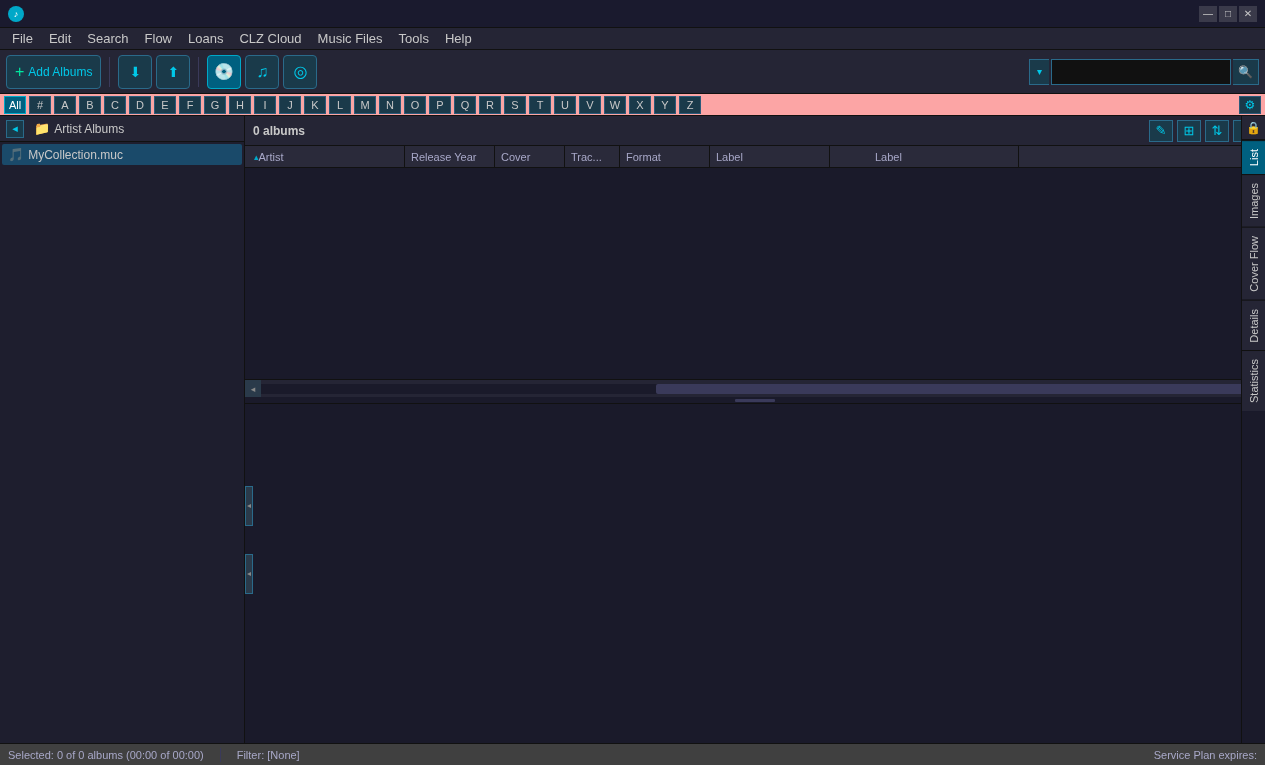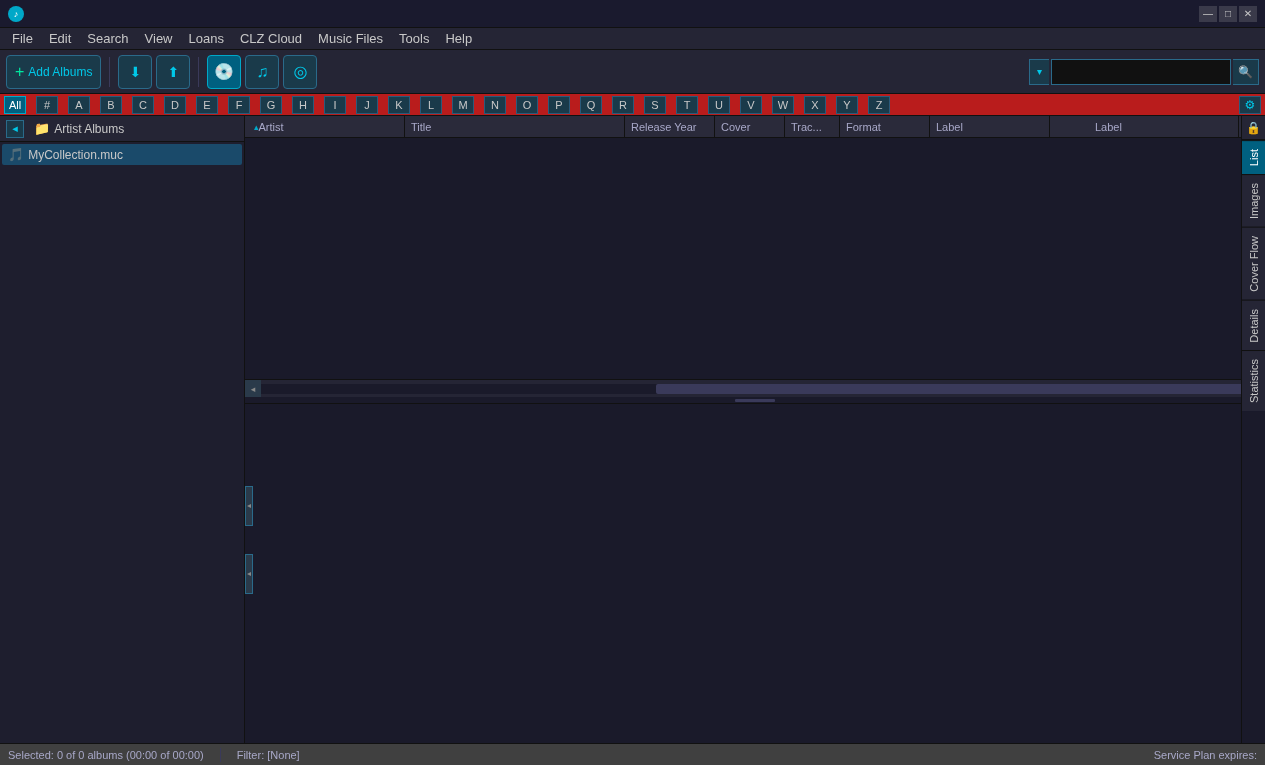--- a/index.html
+++ b/index.html
@@ -165,26 +165,26 @@
       border-left: none;
       color: #00c8e8;
       cursor: pointer;
       display: flex;
       align-items: center;
       justify-content: center;
     }
 
     
     #alpha-bar {
-      background: #b91c1c;
+      background: #fca5a5;
       height: 22px;
       display: flex;
       align-items: center;
       padding: 0 4px;
-      gap: 10px;
+      gap: 3px;
       border-bottom: 1px solid #111;
       flex-shrink: 0;
     }
     .alpha-btn {
       width: 22px;
       height: 18px;
       background: #1a3a4a;
       border: 1px solid #2a5a7a;
       color: #c8c8c8;
       cursor: pointer;
@@ -568,21 +568,21 @@
     <button class="win-btn">—</button>
     <button class="win-btn">□</button>
     <button class="win-btn close">✕</button>
   </div>
 </div>
 
 <div id="menu-bar">
   <span class="menu-item">File</span>
   <span class="menu-item">Edit</span>
   <span class="menu-item">Search</span>
-  <span class="menu-item">View</span>
+  <span class="menu-item">Flow</span>
   <span class="menu-item">Loans</span>
   <span class="menu-item">CLZ Cloud</span>
   <span class="menu-item">Music Files</span>
   <span class="menu-item">Tools</span>
   <span class="menu-item">Help</span>
 </div>
 
 <div id="toolbar">
   <button class="toolbar-btn">
     <span style="font-size:16px; color:#00e8a0;">+</span>
@@ -666,28 +666,42 @@
         <span>MyCollection.muc</span>
       </div>
     </div>
     <div class="sidebar-resize-handle"></div>
   </div>
 
   <div id="right-panel">
 
     <div id="list-panel">
 
+      <div id="list-header">
+        <span id="albums-count">0 albums</span>
+        <div class="list-toolbar">
+          <button class="list-tool-btn" title="Edit Columns">
+            <span>✎</span>
+          </button>
+          <button class="list-tool-btn" title="Toggle View">
+            <span>⊞</span>
+          </button>
+          <button class="list-tool-btn" title="Sort Options">
+            <span>⇅</span>
+          </button>
+          <button class="list-tool-btn">
+            <span>▾</span>
+          </button>
+        </div>
+      </div>
 
       <div id="column-headers">
         <div class="col-header col-artist">
           <span class="sort-arrow">▴</span>
           <span> Artist</span>
-        </div>
-        <div class="col-header col-title">
-          <span>Title</span>
         </div>
         <div class="col-header col-year">
           <span>Release Year</span>
         </div>
         <div class="col-header col-length">
           <span>Cover</span>
         </div>
         <div class="col-header col-tracks">
           <span>Trac...</span>
         </div>

